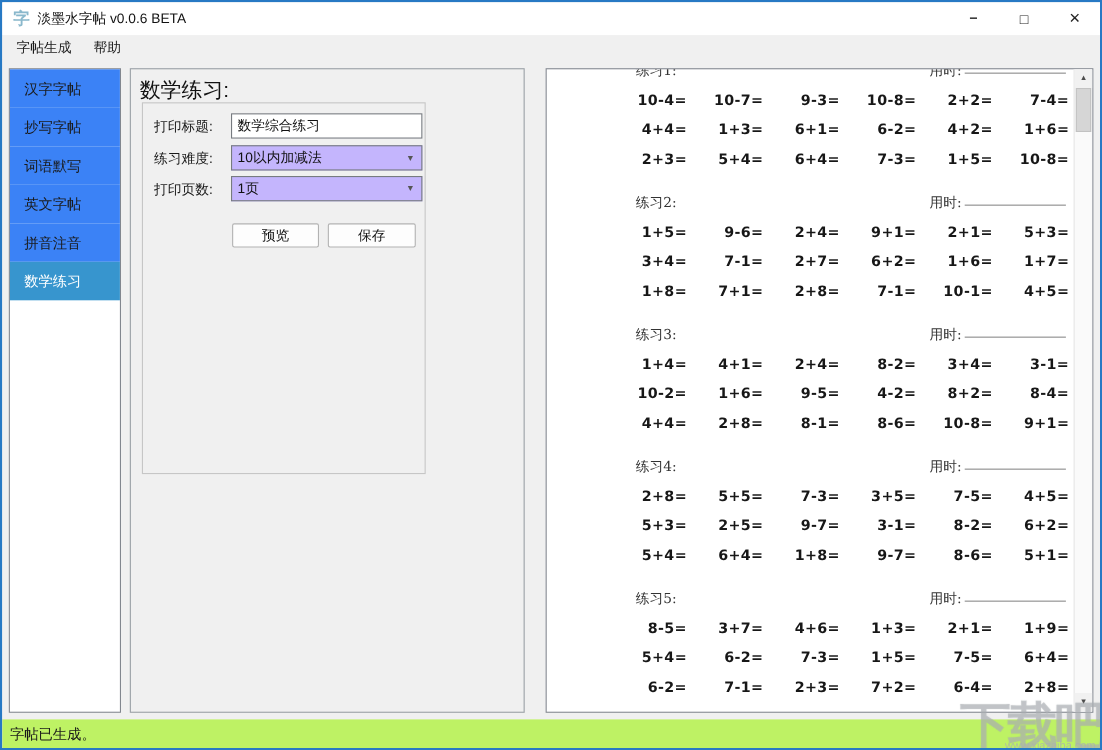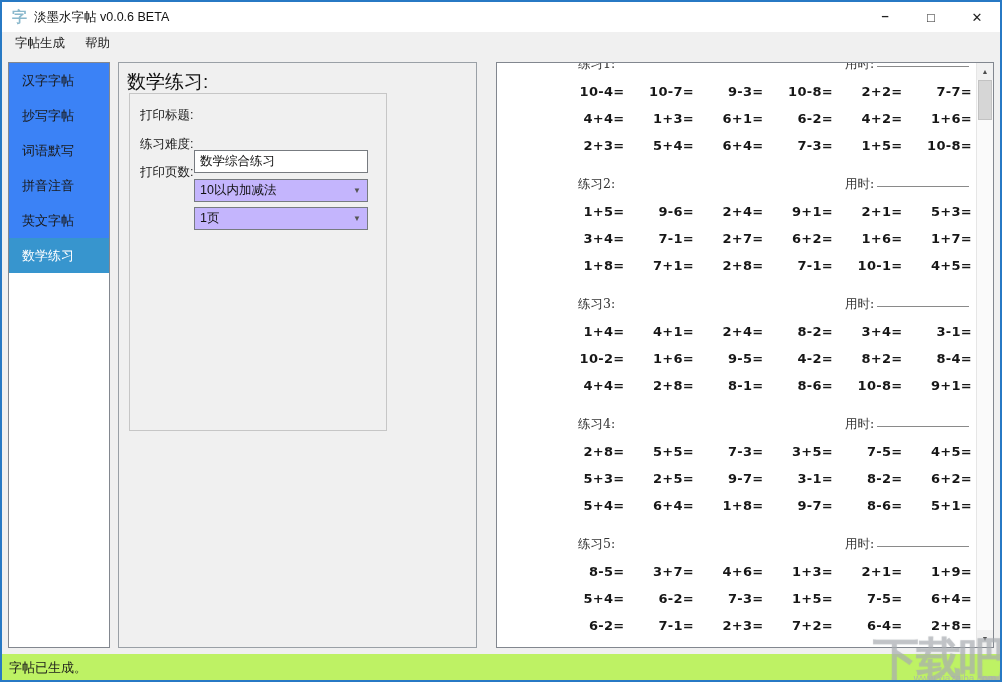--- a/index.html
+++ b/index.html
@@ -32,21 +32,21 @@
   .side-item { height:35px; line-height:35px; padding-left:13px; font-size:13px; color:#1a1a1a;
                background:#3b82f6; cursor:default; }
   .side-item.selected { color:#fff; }
   
   .form-panel { left:116px; width:359px; background:#f0f0f0; border:1px solid #9aa0a6; }
   .group-title { position:absolute; left:8px; top:6px; font-size:19px; color:#111; }
   .group-box { position:absolute; left:10px; top:30px; width:258px; height:338px;
                border:1px solid #c6c6c6; background:#f0f0f0; }
   .frow { position:absolute; left:0; width:100%; height:23px; }
   .flabel { position:absolute; left:10px; top:4px; font-size:12.5px; color:#1a1a1a; }
-  .fctrl  { position:absolute; left:64px; top:0; width:174px; height:23px;margin-top:47px; }
+  .fctrl  { position:absolute; left:80px; top:0; width:174px; height:23px; }
   .text-input { width:100%; height:100%; border:1px solid #777b80; background:#fff;
                 font-family:"Liberation Sans",sans-serif; font-size:12.5px; padding:0 5px; color:#111; }
   .combo { width:100%; height:23px; border:1px solid #777b80; background:#c4b5fd; position:relative;
            font-size:12.5px; color:#111; line-height:21px; padding-left:5px; cursor:default; }
   .combo-arrow { position:absolute; right:6px; top:0; line-height:21px; font-size:8px; color:#555; }
   .btn-row { position:absolute; left:0; top:109px; width:100%; height:23px; }
   .wbtn { position:absolute; top:0; height:22px; border:1px solid #b2b2b2; background:#fdfdfd;
           font-family:"Liberation Sans",sans-serif; font-size:12.5px; color:#111; border-radius:2px; }
   .wbtn.b1 { left:81px; width:79px; }
   .wbtn.b2 { left:168px; width:80px; }
@@ -110,22 +110,22 @@
     <div class="menu-item">字帖生成</div>
     <div class="menu-item">帮助</div>
   </div>
 
   <div class="main">
 
     <div class="panel sidebar" id="sidebar">
         <div class="side-item">汉字字帖</div>
         <div class="side-item">抄写字帖</div>
         <div class="side-item">词语默写</div>
+        <div class="side-item">英文字帖</div>
         <div class="side-item">拼音注音</div>
-        <div class="side-item">英文字帖</div>
         <div class="side-item selected" style="background: rgb(55, 149, 206);">数学练习</div>
       </div>
 
     <div class="panel form-panel">
       <div class="group-title">数学练习:</div>
       <div class="group-box">
 
         <div class="frow" style="top:9px;">
           <span class="flabel">打印标题:</span>
           <span class="fctrl">
@@ -146,39 +146,43 @@
         <div class="frow" style="top:66px;">
           <span class="flabel">打印页数:</span>
           <span class="fctrl">
             <div class="combo">
               <span>1页</span>
               <span class="combo-arrow">▼</span>
             </div>
           </span>
         </div>
 
+        <div class="btn-row">
+          <button class="wbtn b1">预览</button>
+          <button class="wbtn b2">保存</button>
+        </div>
 
       </div>
     </div>
 
     <div class="panel preview">
       <div class="preview-inner">
         <div class="preview-content" id="preview-content">
             <div class="exercise-section">
               <div class="section-header">
                 <span class="section-title">练习1:</span>
                 <span class="time-wrap">用时:<span class="time-line"></span></span>
               </div>
               <div class="prow">
                 <span class="pcell">10-4=</span>
                 <span class="pcell">10-7=</span>
                 <span class="pcell">9-3=</span>
                 <span class="pcell">10-8=</span>
                 <span class="pcell">2+2=</span>
-                <span class="pcell">7-7=</span>
+                <span class="pcell">7-4=</span>
               </div>
               <div class="prow">
                 <span class="pcell">4+4=</span>
                 <span class="pcell">1+3=</span>
                 <span class="pcell">6+1=</span>
                 <span class="pcell">6-2=</span>
                 <span class="pcell">4+2=</span>
                 <span class="pcell">1+6=</span>
               </div>
               <div class="prow">

